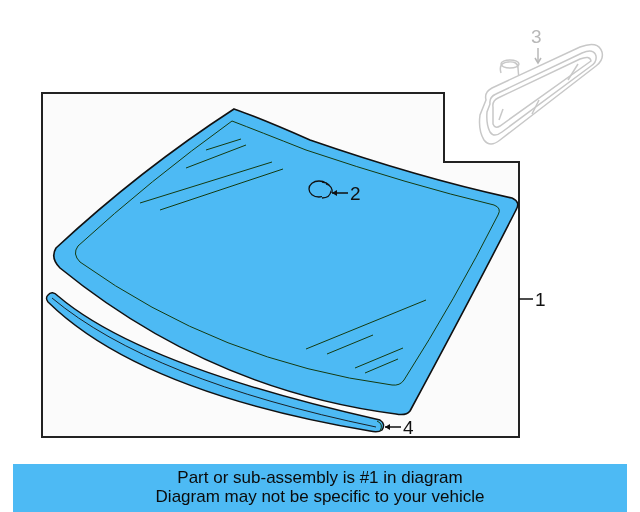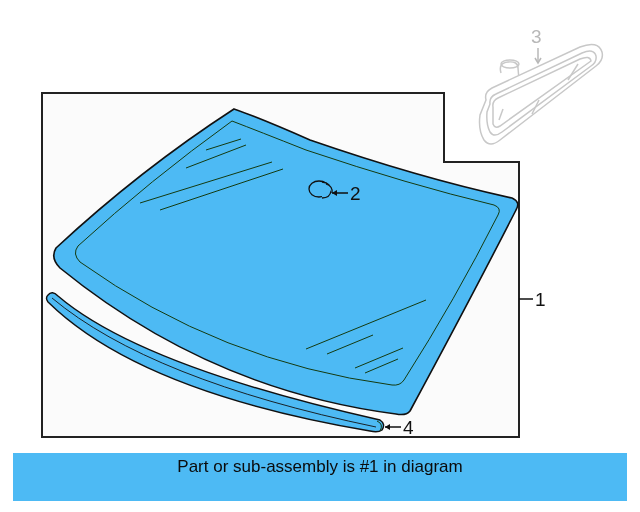--- a/index.html
+++ b/index.html
@@ -8,21 +8,21 @@
       position: relative; overflow: hidden;
       font-family: "Liberation Sans", sans-serif;
     }
     #diagram { position: absolute; left: 0; top: 0; width: 640px; height: 450px; }
     .callout {
       position: absolute; font-family: "Liberation Sans", sans-serif;
       font-size: 19px; line-height: 19px; color: #111;
     }
     .callout.faded { color: #b8b8b8; }
     #banner {
-      position: absolute; left: 13px; top: 453px; width: 614px; height: 48px;
+      position: absolute; left: 13px; top: 464px; width: 614px; height: 48px;
       background: #4dbaf4; text-align: center; color: #0b0b0b;
       font-size: 17px; line-height: 19px; padding-top: 4px; box-sizing: border-box;
     }
     #banner div { white-space: nowrap; }
   </style>
 </head>
 <body>
 
 <svg id="diagram" viewBox="0 0 640 450" xmlns="http://www.w3.org/2000/svg">
 
@@ -96,13 +96,14 @@
   <line x1="519" y1="299" x2="533" y2="299" stroke="#111" stroke-width="1.5"></line>
 </svg>
 
 <div class="callout faded" style="left:531px;top:27px;">3</div>
 <div class="callout" style="left:350px;top:184px;">2</div>
 <div class="callout" style="left:535px;top:290px;">1</div>
 <div class="callout" style="left:403px;top:418px;">4</div>
 
 <div id="banner">
   <div>Part or sub-assembly is #1 in diagram</div>
+  <div>Diagram may not be specific to your vehicle</div>
 </div>
 
 </body></html>

